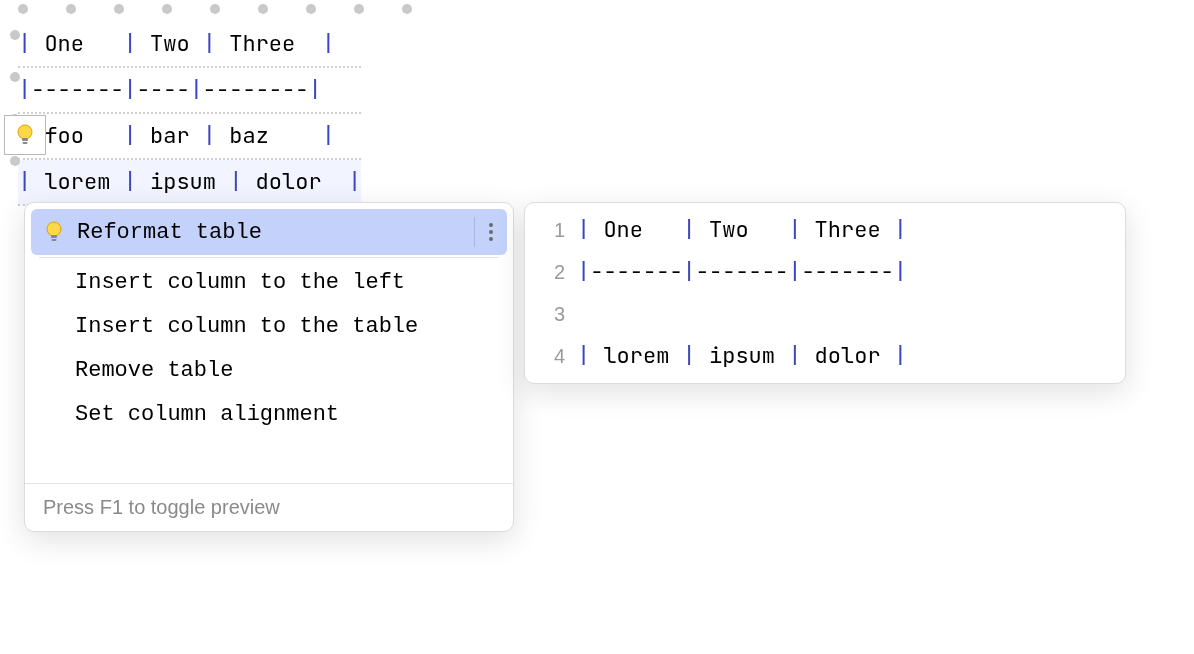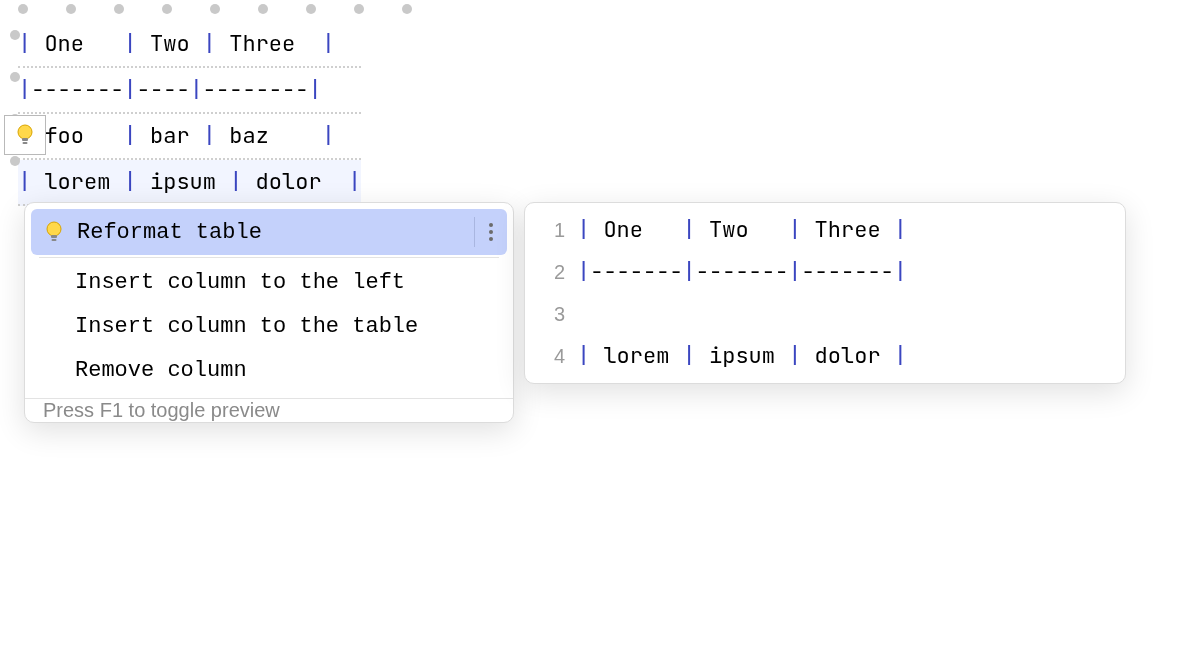--- a/index.html
+++ b/index.html
@@ -134,24 +134,25 @@
     .popup-item.plain {
       padding-left: 44px;
       text-align: center;
     }
     .popup-separator {
       height: 1px;
       background: #e3e3e3;
       margin: 2px 8px;
     }
     .popup-footer {
-      padding: 0 18px;
+      padding: 12px 18px;
       font-size: 20px;
       color: #8a8a8a;
       border-top: 1px solid #e3e3e3;
+      margin-top: 41px;
     }
     .preview {
       position: absolute;
       left: 524px;
       top: 202px;
       width: 602px;
       background: #fff;
       border: 1px solid #dcdcdc;
       border-radius: 10px;
       box-shadow: 0 8px 30px rgba(0,0,0,0.12);
@@ -238,21 +239,24 @@
         </span>
       </div>
       <div class="popup-separator"></div>
       <div class="popup-item plain">
         <span class="item-text">Insert column to the left</span>
       </div>
       <div class="popup-item plain">
         <span class="item-text">Insert column to the table</span>
       </div>
       <div class="popup-item plain">
-        <span class="item-text">Remove column</span>
+        <span class="item-text">Remove table</span>
+      </div>
+      <div class="popup-item plain">
+        <span class="item-text">Set column alignment</span>
       </div>
     </div>
   <div class="popup-footer">Press F1 to toggle preview</div>
 </div>
 
 <div class="preview">
   <div id="preview-lines">
       <div class="preview-line"><span class="lineno">1</span><span class="preview-code"><span class="pipe">|</span><span> One   </span><span class="pipe">|</span><span> Two   </span><span class="pipe">|</span><span> Three </span><span class="pipe">|</span></span></div>
       <div class="preview-line"><span class="lineno">2</span><span class="preview-code"><span class="pipe">|</span><span>-------</span><span class="pipe">|</span><span>-------</span><span class="pipe">|</span><span>-------</span><span class="pipe">|</span></span></div>
       <div class="preview-line"><span class="lineno">3</span></div>

